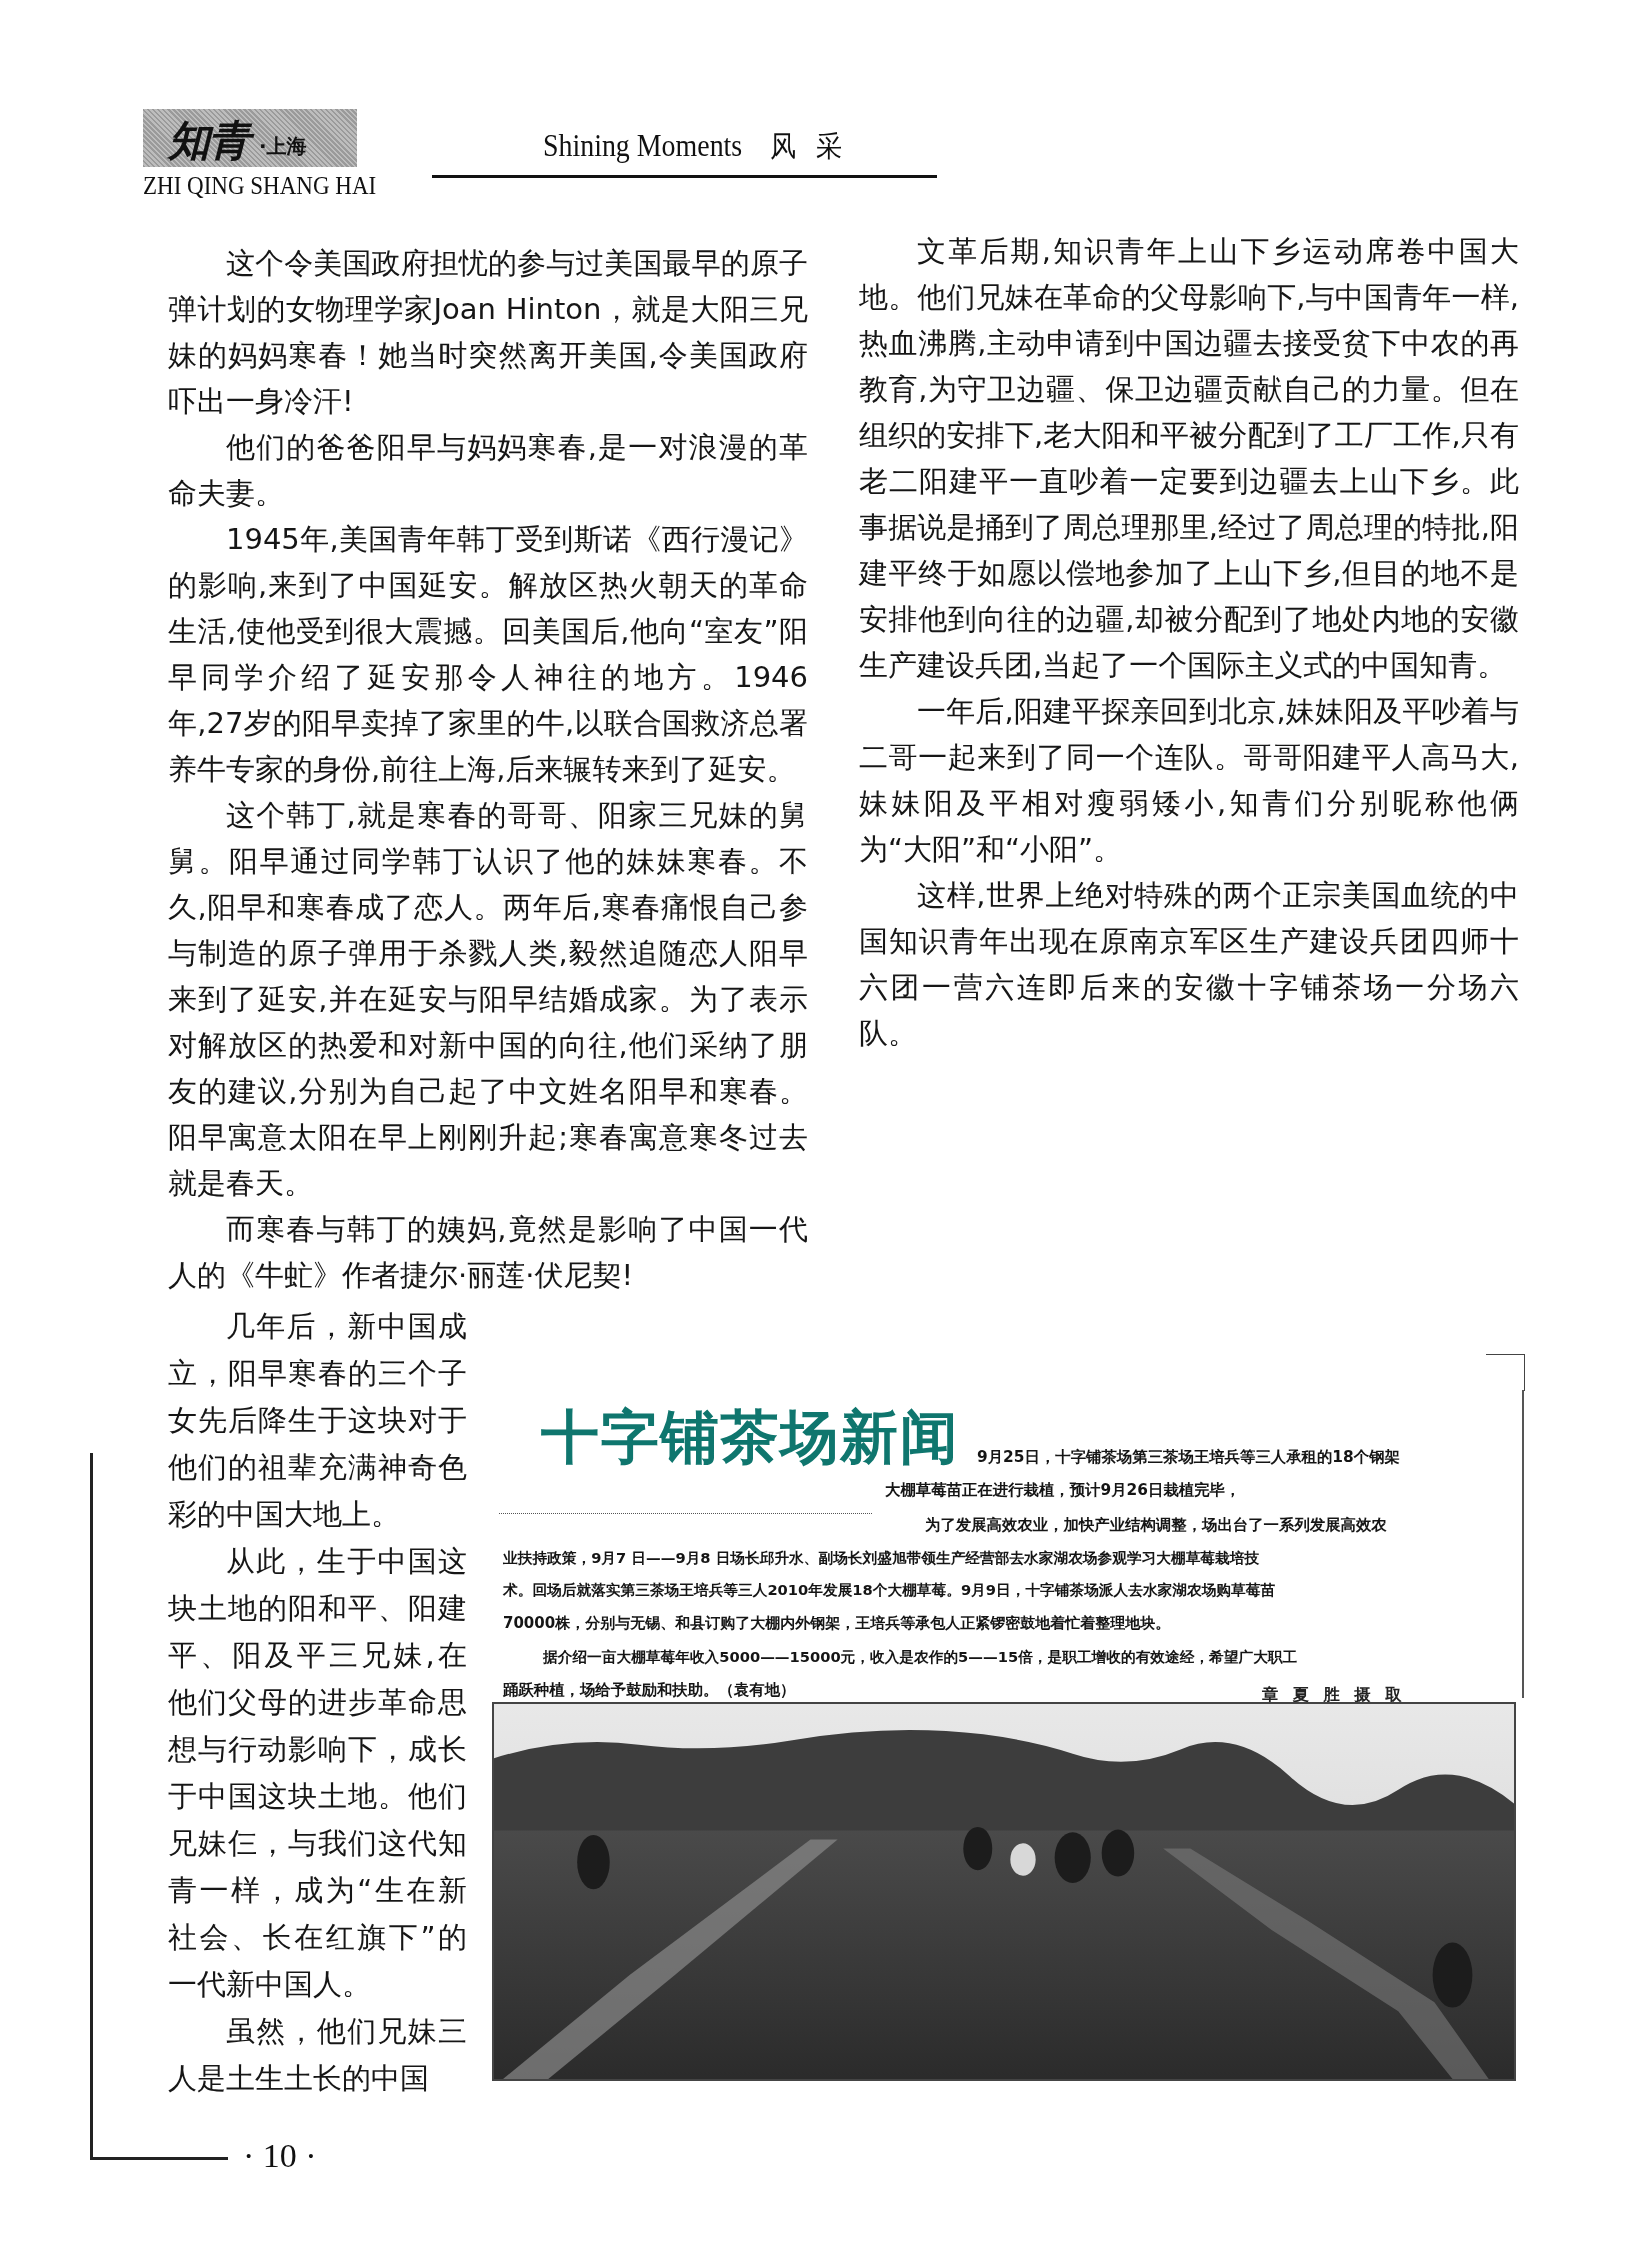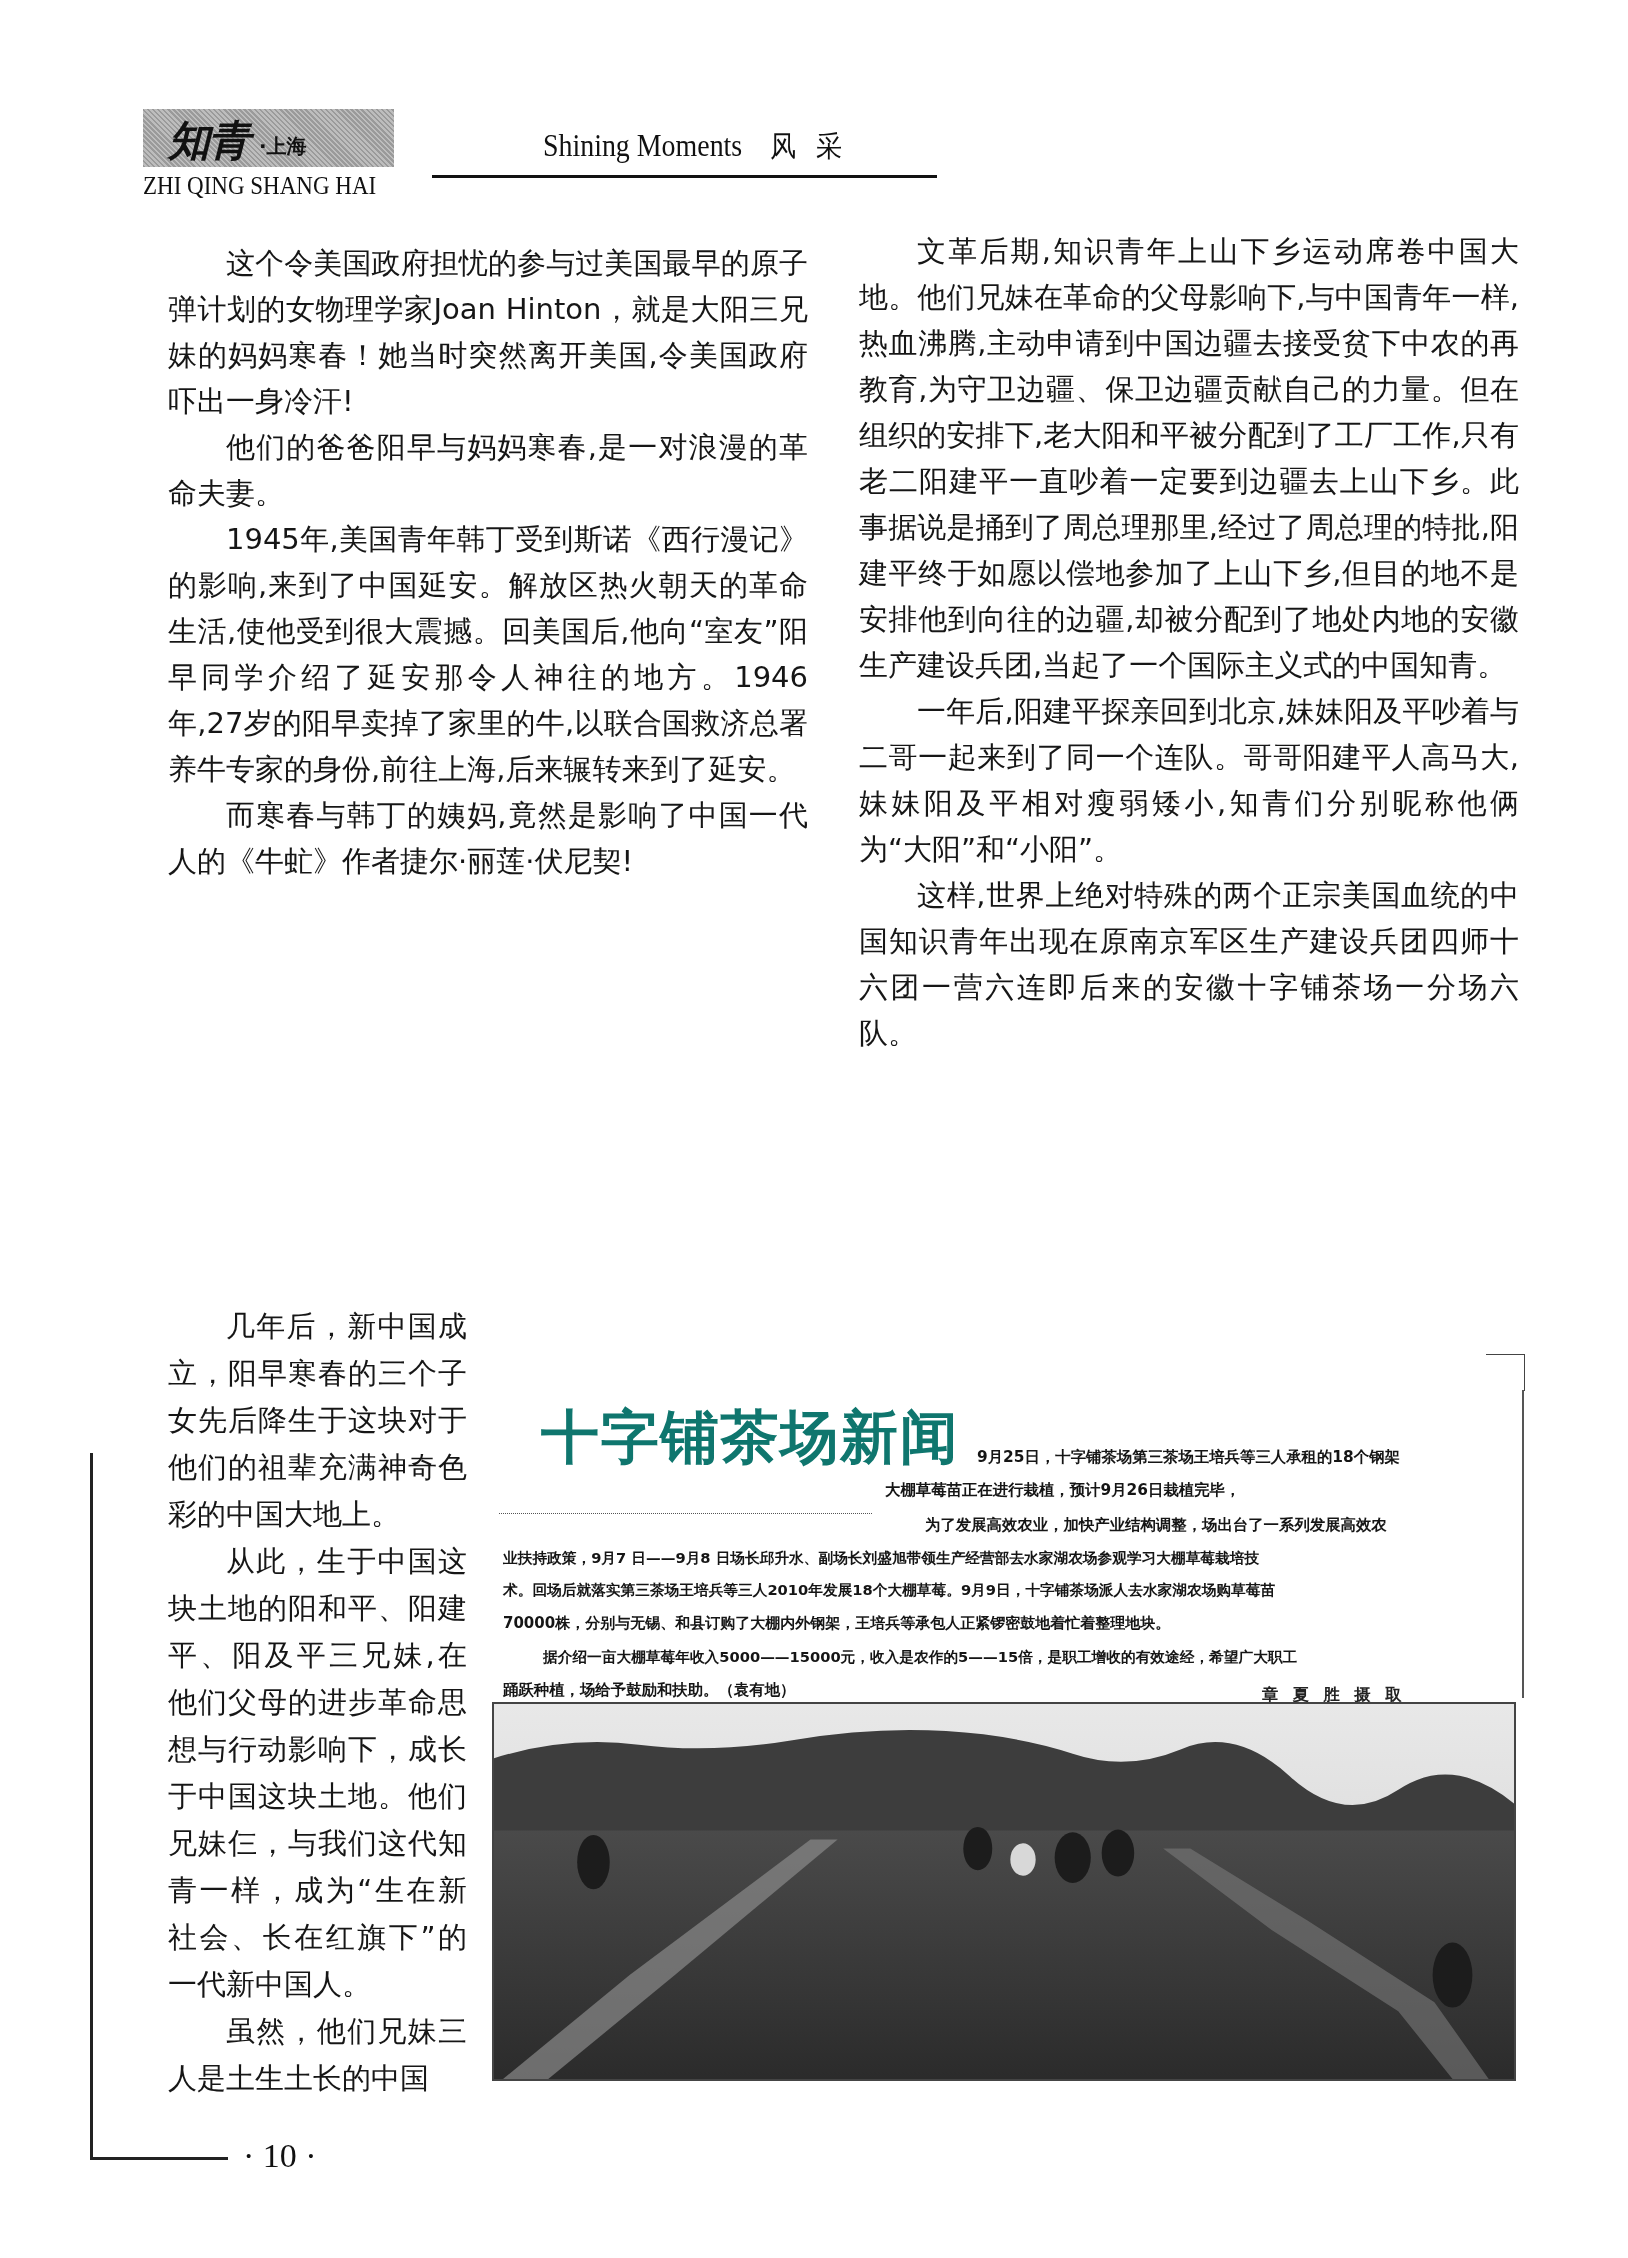--- a/index.html
+++ b/index.html
@@ -1,20 +1,20 @@
 <!DOCTYPE html>
 <html style="font-size:14.5px"><head>
 <meta charset="utf-8">
 <style>
   html, body { margin: 0; padding: 0; background: #ffffff; }
   body { width: 1628px; height: 2259px; position: relative; overflow: hidden;
          font-family: "DejaVu Serif", "Liberation Serif", serif; color: #1a1a1a; }
 
   
-  .logo-box { position: absolute; left: 143px; top: 109px; width: 251px; height: 58px;
+  .logo-box { position: absolute; left: 143px; top: 109px; width: 214px; height: 58px;
               background: repeating-linear-gradient(45deg,#9a9a9a 0 1.8px,#bdbdbd 1.8px 3.6px); }
   .logo-cn { position: absolute; left: 25px; top: 3.6px; font-size: 42px; font-weight: bold;
              font-style: italic; color: #111; font-family: "DejaVu Serif", serif; letter-spacing: -1.8px; }
   .logo-sub { position: absolute; left: 116px; top: 23.5px; font-size: 20px; font-weight: bold; color: #111;
               font-family: "DejaVu Sans", sans-serif; }
   .logo-en { position: absolute; left: 143px; top: 172px; font-size: 25px; color: #111;
              font-family: "Liberation Serif", serif; letter-spacing: 0px; transform: scaleX(0.92); transform-origin: left; }
   .section-title { position: absolute; left: 543px; top: 127px; font-size: 31px; color: #111;
                    font-family: "Liberation Serif", serif; transform: scaleX(0.9); transform-origin: left; white-space: nowrap; }
   .section-title .cn { margin-left: 31px; letter-spacing: 22px; font-family: "DejaVu Serif", serif; font-size: 29px; }
@@ -57,20 +57,21 @@
 <div class="logo-en">ZHI QING SHANG HAI</div>
 <div class="section-title">
   <span>Shining Moments</span><span class="cn">风采</span>
 </div>
 <div class="header-rule"></div>
 
 <div class="col col-left">
   <p>这个令美国政府担忧的参与过美国最早的原子弹计划的女物理学家Joan Hinton，就是大阳三兄妹的妈妈寒春！她当时突然离开美国,令美国政府吓出一身冷汗!</p>
   <p>他们的爸爸阳早与妈妈寒春,是一对浪漫的革命夫妻。</p>
   <p>1945年,美国青年韩丁受到斯诺《西行漫记》的影响,来到了中国延安。解放区热火朝天的革命生活,使他受到很大震撼。回美国后,他向“室友”阳早同学介绍了延安那令人神往的地方。1946年,27岁的阳早卖掉了家里的牛,以联合国救济总署养牛专家的身份,前往上海,后来辗转来到了延安。</p>
+  <p>这个韩丁,就是寒春的哥哥、阳家三兄妹的舅舅。阳早通过同学韩丁认识了他的妹妹寒春。不久,阳早和寒春成了恋人。两年后,寒春痛恨自己参与制造的原子弹用于杀戮人类,毅然追随恋人阳早来到了延安,并在延安与阳早结婚成家。为了表示对解放区的热爱和对新中国的向往,他们采纳了朋友的建议,分别为自己起了中文姓名阳早和寒春。阳早寓意太阳在早上刚刚升起;寒春寓意寒冬过去就是春天。</p>
   <p>而寒春与韩丁的姨妈,竟然是影响了中国一代人的《牛虻》作者捷尔·丽莲·伏尼契!</p>
 </div>
 
 <div class="col col-right">
   <p>文革后期,知识青年上山下乡运动席卷中国大地。他们兄妹在革命的父母影响下,与中国青年一样,热血沸腾,主动申请到中国边疆去接受贫下中农的再教育,为守卫边疆、保卫边疆贡献自己的力量。但在组织的安排下,老大阳和平被分配到了工厂工作,只有老二阳建平一直吵着一定要到边疆去上山下乡。此事据说是捅到了周总理那里,经过了周总理的特批,阳建平终于如愿以偿地参加了上山下乡,但目的地不是安排他到向往的边疆,却被分配到了地处内地的安徽生产建设兵团,当起了一个国际主义式的中国知青。</p>
   <p>一年后,阳建平探亲回到北京,妹妹阳及平吵着与二哥一起来到了同一个连队。哥哥阳建平人高马大,妹妹阳及平相对瘦弱矮小,知青们分别昵称他俩为“大阳”和“小阳”。</p>
   <p>这样,世界上绝对特殊的两个正宗美国血统的中国知识青年出现在原南京军区生产建设兵团四师十六团一营六连即后来的安徽十字铺茶场一分场六队。</p>
 </div>
 
 <div class="col col-narrow">

